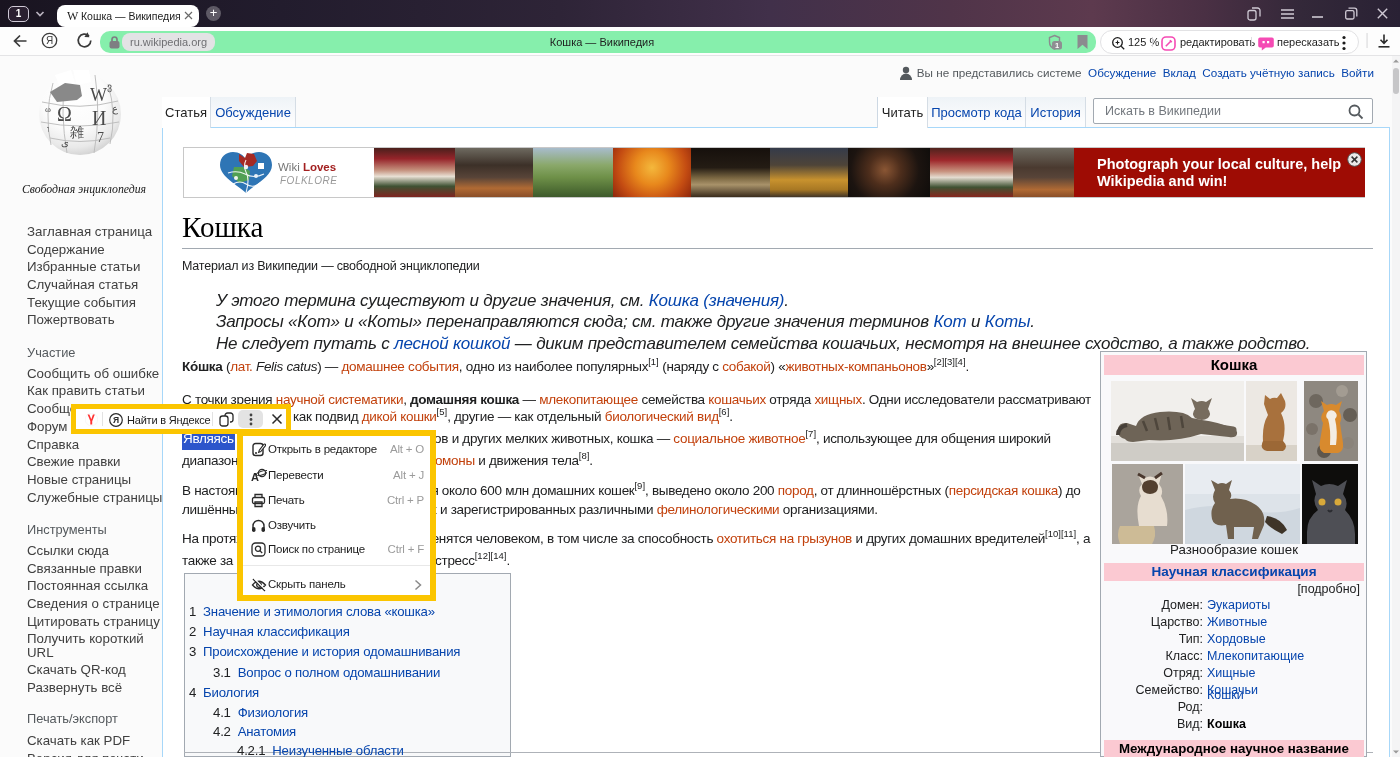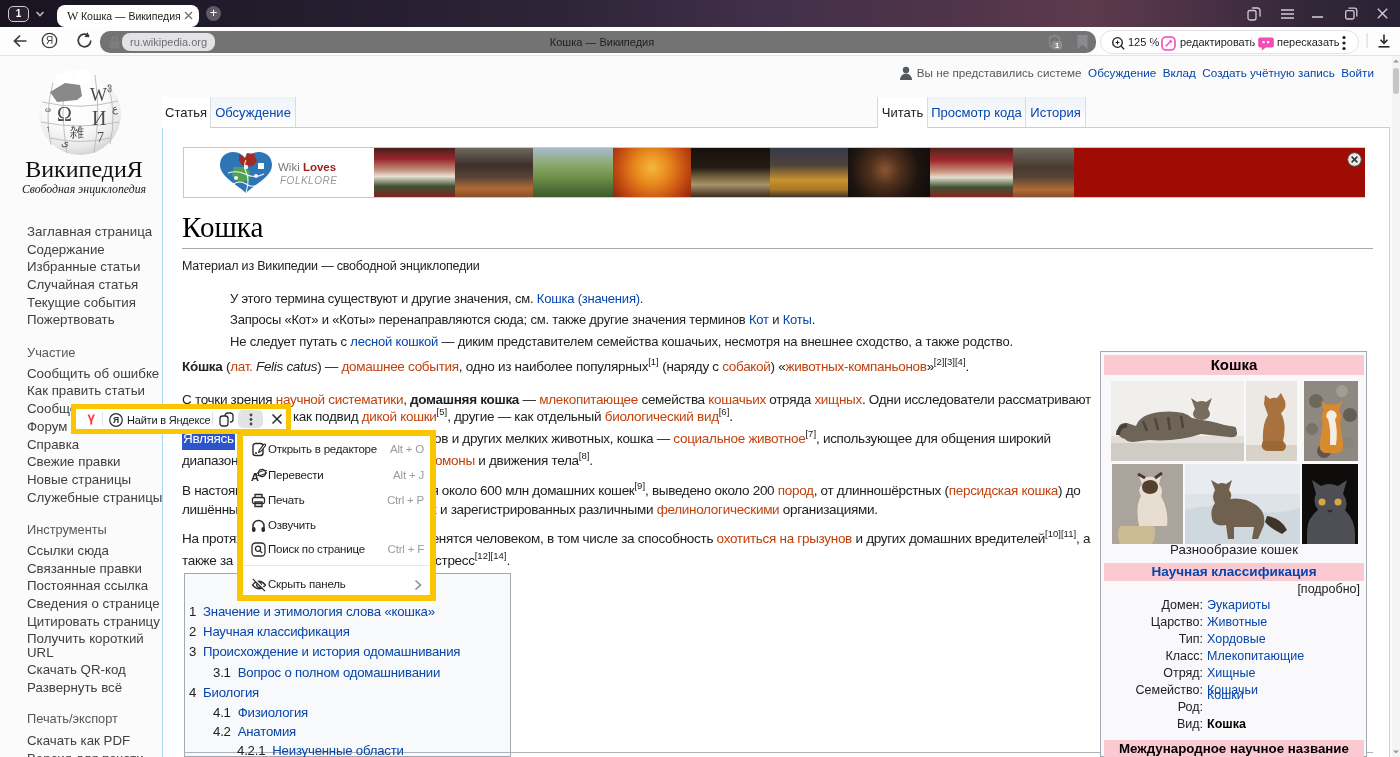--- a/index.html
+++ b/index.html
@@ -5,41 +5,41 @@
 html,body{width:1400px;height:757px;overflow:hidden;font-family:"Liberation Sans",sans-serif;background:#fff}
 .abs{position:absolute}
 #tabbar{position:absolute;left:0;top:0;width:1400px;height:27px;
 background:linear-gradient(90deg,#191420 0%,#221c2d 20%,#2e2437 40%,#41304a 55%,#503449 68%,#5d3a4e 78%,#4a3044 86%,#332839 93%,#292134 100%)}
 #btn1{position:absolute;left:8px;top:6px;width:21px;height:16px;border:1.5px solid #cfc9d6;border-radius:5px;background:#2a2030;color:#fff;font-size:10px;font-weight:bold;text-align:center;line-height:13px}
 #tab{position:absolute;left:57px;top:5px;width:142px;height:22px;background:#fff;border-radius:8px;color:#1c1c1c;font-size:11px}
 #tab .w{font-family:"Liberation Serif",serif;position:absolute;left:10px;top:4px;font-size:12px}
 #tab .t{position:absolute;left:24px;top:5px;font-size:10.5px}
 #plus{position:absolute;left:206px;top:6px;width:15px;height:15px;border-radius:50%;background:rgba(255,255,255,.28);color:#fff;text-align:center;line-height:14px;font-size:13px}
 #toolbar{position:absolute;left:0;top:27px;width:1400px;height:29px;background:#fdfdfd;border-bottom:1px solid #e4e4e6}
-#addr{position:absolute;left:100px;top:4px;width:996px;height:22px;background:#737373;border-radius:10px}
+#addr{position:absolute;left:100px;top:4px;width:996px;height:22px;background:#86efac;border-radius:10px}
 #domain{position:absolute;left:22px;top:2px;height:18px;background:#e3e3e5;border-radius:8px;color:#6f6f73;font-size:11px;line-height:18px;padding:0 8px}
 #ptitle{position:absolute;left:0;top:0;width:1004px;text-align:center;font-size:11px;color:#1f1f1f;line-height:22px}
 #rpill{position:absolute;left:1100px;top:3px;width:259px;height:24px;background:#fff;border:1px solid #e2e2e4;border-radius:12px;font-size:11px;color:#1c1c1c}
 #page{position:absolute;left:0;top:56px;width:1400px;height:701px;background:#fbfbfb;overflow:hidden}
 #content{position:absolute;left:162px;top:71px;width:1228px;height:630px;background:#fff;border:1px solid #a7d7f9;border-bottom:none}
 #sidebar{position:absolute;left:0;top:0;width:162px;height:701px;font-size:13.3px}
 .snav{position:absolute;left:27px;white-space:nowrap;color:#404040;line-height:14px}
 .shd{position:absolute;left:27px;white-space:nowrap;color:#54595d;font-size:12.8px;line-height:14px}
 #wordmark{position:absolute;left:4px;top:100px;width:160px;text-align:center;font-family:"Liberation Serif",serif;font-size:24px;color:#0f0f0f}
 #wordsub{position:absolute;left:4px;top:126px;width:160px;text-align:center;font-family:"Liberation Serif",serif;font-style:italic;font-size:11.8px;color:#1a1a1a}
 #userlinks{position:absolute;right:26px;top:10px;font-size:11.7px;color:#54595d;white-space:nowrap}
 #userlinks a{color:#0645ad}
 #page a{text-decoration:none}
 .tab{position:absolute;top:41px;height:30px;background:linear-gradient(#eef3f7 0%,#fdfdfe 85%);font-size:13px;text-align:center;color:#0645ad;line-height:31px;white-space:nowrap;border-right:1px solid #d5dde5;z-index:2}
 .tab.act{background:#fff;color:#222;height:31px}
 #search{position:absolute;left:1093px;top:42px;width:280px;height:26px;border:1px solid #a2a9b1;border-radius:2px;background:#fff;color:#72777d;font-size:12.5px;line-height:25px;padding-left:11px}
 .line{position:absolute;white-space:nowrap;font-size:13.5px;letter-spacing:-0.3px;color:#202122}
 .line a{color:#c2410c}
 sup{font-size:9.5px;letter-spacing:0}
-.hat{position:absolute;left:230px;white-space:nowrap;font-size:13px;letter-spacing:-0.2px;color:#202122}
+.hat{position:absolute;left:216px;white-space:nowrap;font-style:italic;font-size:17px;letter-spacing:-0.2px;color:#202122}
 .hat a{color:#0645ad}
 #toc{position:absolute;left:184px;top:517px;width:327px;height:184px;background:#f8f9fa;border:1px solid #a2a9b1}
 .tocr{position:absolute;white-space:nowrap;font-size:13.2px;letter-spacing:-0.2px;color:#202122}
 .tocr a{color:#0645ad}
 #infobox{position:absolute;left:1100px;top:295px;width:267px;height:406px;background:#f9f9fb;border:1px solid #a2a9b1}
 .pinkbar{position:absolute;background:#fbc9d2;text-align:center;font-weight:bold;color:#000}
 .taxl{position:absolute;width:99px;text-align:right;font-size:12.5px;color:#202122;white-space:nowrap}
 .taxv{position:absolute;left:1207px;font-size:12.5px;white-space:nowrap}
 .taxv a{color:#0645ad}
 #scroll{position:absolute;left:1392px;top:0;width:8px;height:701px;background:#f4f4f5}
@@ -169,21 +169,20 @@
         <text x="55" y="55" font-size="20">И</text>
         <text x="33" y="67" font-size="14">雑</text>
         <text x="60" y="72" font-size="14">7</text>
         <text x="8" y="42" font-size="9">ω</text>
         <text x="10" y="62" font-size="9">ו</text>
         <text x="24" y="76" font-size="10">ی</text>
         <text x="70" y="20" font-size="10">ვ</text>
         <text x="75" y="42" font-size="10">ع</text>
       </g>
     </svg>
-    <div id="wordmark">ВикипедиЯ</div>
     <div id="wordsub">Свободная энциклопедия</div>
     <a class="snav" style="top:169px" href="#">Заглавная страница</a>
     <a class="snav" style="top:187px" href="#">Содержание</a>
     <a class="snav" style="top:204px" href="#">Избранные статьи</a>
     <a class="snav" style="top:222px" href="#">Случайная статья</a>
     <a class="snav" style="top:240px" href="#">Текущие события</a>
     <a class="snav" style="top:257px" href="#">Пожертвовать</a>
     <div class="shd" style="top:290px">Участие</div>
     <a class="snav" style="top:311px" href="#">Сообщить об ошибке</a>
     <a class="snav" style="top:328px" href="#">Как править статьи</a>
@@ -208,20 +207,24 @@
   </div>
   <div id="userlinks"><svg style="vertical-align:-3px" width="14" height="14" viewBox="0 0 14 14">
         <circle cx="7" cy="4" r="3.2" fill="#54595d"></circle>
         <path d="M1 14 a6 6.5 0 0 1 12 0z" fill="#54595d"></path>
       </svg> Вы не представились системе&nbsp; <a href="#">Обсуждение</a>&nbsp; <a href="#">Вклад</a>&nbsp; <a href="#">Создать учётную запись</a>&nbsp; <a href="#">Войти</a></div>
   <div class="tab act" style="left:162px;width:49px">Статья</div>
   <div class="tab" style="left:211px;width:85px">Обсуждение</div>
   <div class="tab act" style="left:877px;width:51px;border-left:1px solid #cdd8e3">Читать</div>
   <div class="tab" style="left:928px;width:98px">Просмотр кода</div>
   <div class="tab" style="left:1026px;width:60px">История</div>
+  <div id="search">Искать в Википедии<svg class="abs" style="right:8px;top:5px" width="16" height="16" viewBox="0 0 16 16">
+        <circle cx="6.5" cy="6.5" r="5" fill="none" stroke="#54595d" stroke-width="1.8"></circle>
+        <path d="M10.5 10.5l4 4" stroke="#54595d" stroke-width="1.8"></path>
+      </svg></div>
   <div id="artwrap">
     <div id="banner" style="position:absolute;left:183px;top:91px;width:1182px;height:51px;border:1px solid #c8c8c8;background:#fff">
       <svg class="abs" style="left:34px;top:3px" width="56" height="44" viewBox="0 0 56 44">
         <path d="M28 42 C20 34 2 26 2 14 C2 6 8 1 15 1 C21 1 26 4 28 9 C30 4 35 1 41 1 C48 1 54 6 54 14 C54 26 36 34 28 42 Z" fill="#2e75b5"></path>
         <path d="M21 3 l6 4 2 -5 7 1 3 7 -4 5 -9 1 -5 -6 z" fill="#a52a24"></path>
         <path d="M16 16 l9 0 7 4 -1 9 -10 3 -7 -7 z" fill="#51a053"></path>
         <g stroke="#fff" stroke-width="1.1" fill="none" opacity="0.9">
           <path d="M28 9 q-3 6 0 12 q4 7 0 21"></path>
           <path d="M10 22 q9 -3 17 1 q9 5 19 0"></path>
           <path d="M15 33 q7 -4 13 0 q7 5 14 -1"></path>
@@ -236,20 +239,21 @@
       <div class="seg" style="left:190px;width:81px;background:linear-gradient(180deg,#4a201c 0%,#96242a 22%,#c4907c 45%,#e8e0d4 58%,#3f5233 78%,#7e2420 100%)"></div>
       <div class="seg" style="left:271px;width:78px;background:linear-gradient(180deg,#6e6a60 0%,#3c3028 35%,#584438 60%,#b06a34 82%,#8a4e28 100%)"></div>
       <div class="seg" style="left:349px;width:80px;background:linear-gradient(180deg,#a8bccc 0%,#8aa86a 35%,#6e9048 60%,#4f6e35 85%,#3e5a2c 100%)"></div>
       <div class="seg" style="left:429px;width:78px;background:radial-gradient(circle at 50% 40%,#f4b83c 0%,#e8881c 35%,#c44c12 70%,#8e260c 100%)"></div>
       <div class="seg" style="left:507px;width:79px;background:linear-gradient(180deg,#16100c 0%,#241c14 40%,#7e6a44 62%,#a8926a 75%,#3a2c1c 100%)"></div>
       <div class="seg" style="left:586px;width:78px;background:linear-gradient(180deg,#353b4a 0%,#4e4438 35%,#c8922e 65%,#a87824 85%,#403428 100%)"></div>
       <div class="seg" style="left:664px;width:82px;background:radial-gradient(circle at 45% 45%,#8a5634 0%,#4e2e1c 30%,#1c1410 65%,#0e0c0a 100%)"></div>
       <div class="seg" style="left:746px;width:83px;background:linear-gradient(180deg,#50241e 0%,#9e282c 25%,#c89480 48%,#e4dcd0 60%,#3f5233 80%,#86261e 100%)"></div>
       <div class="seg" style="left:829px;width:61px;background:linear-gradient(180deg,#6e6a60 0%,#4a3a30 40%,#584438 60%,#b06a34 85%,#8a4e28 100%)"></div>
         <div class="abs" style="left:890px;top:0;width:291px;height:49px;background:#9e0c04"></div>
+      <div class="abs" style="left:913px;top:8px;width:262px;font-size:14.5px;font-weight:bold;color:#fff;line-height:17px">Photograph your local culture, help Wikipedia and win!</div>
       <svg class="abs" style="left:1163px;top:4px" width="15" height="15" viewBox="0 0 15 15">
           <circle cx="7.5" cy="7.5" r="6.8" fill="#e9e9e9" stroke="#555" stroke-width="1"></circle>
           <path d="M4.6 4.6 L10.4 10.4 M10.4 4.6 L4.6 10.4" stroke="#333" stroke-width="1.5"></path>
         </svg>
     </div>
     <div style="position:absolute;left:182px;top:155px;font-family:'Liberation Serif',serif;font-size:29px;color:#000">Кошка</div>
     <div style="position:absolute;left:182px;top:192px;width:1191px;border-bottom:1px solid #a2a9b1"></div>
     <div style="position:absolute;left:182px;top:203px;font-size:12.5px;letter-spacing:-0.2px;color:#202122">Материал из Википедии — свободной энциклопедии</div>
     <div class="hat" style="top:235px">У этого термина существуют и другие значения, см. <a href="#">Кошка (значения)</a>.</div>
     <div class="hat" style="top:256px">Запросы «Кот» и «Коты» перенаправляются сюда; см. также другие значения терминов <a href="#">Кот</a> и <a href="#">Коты</a>.</div>

